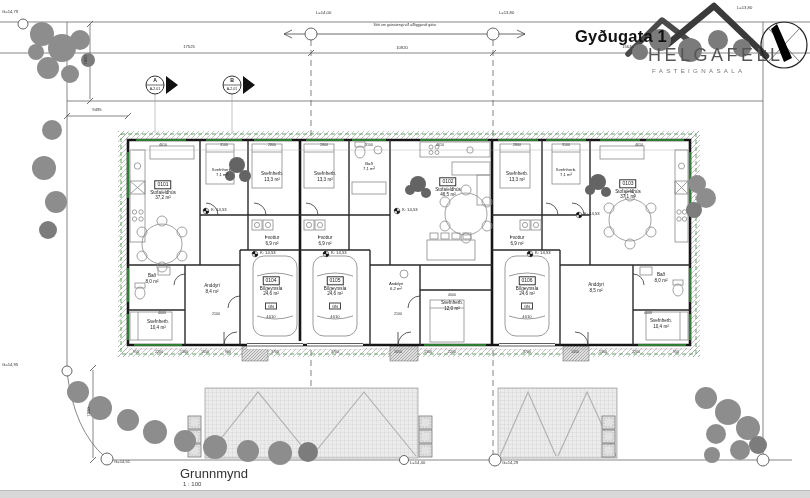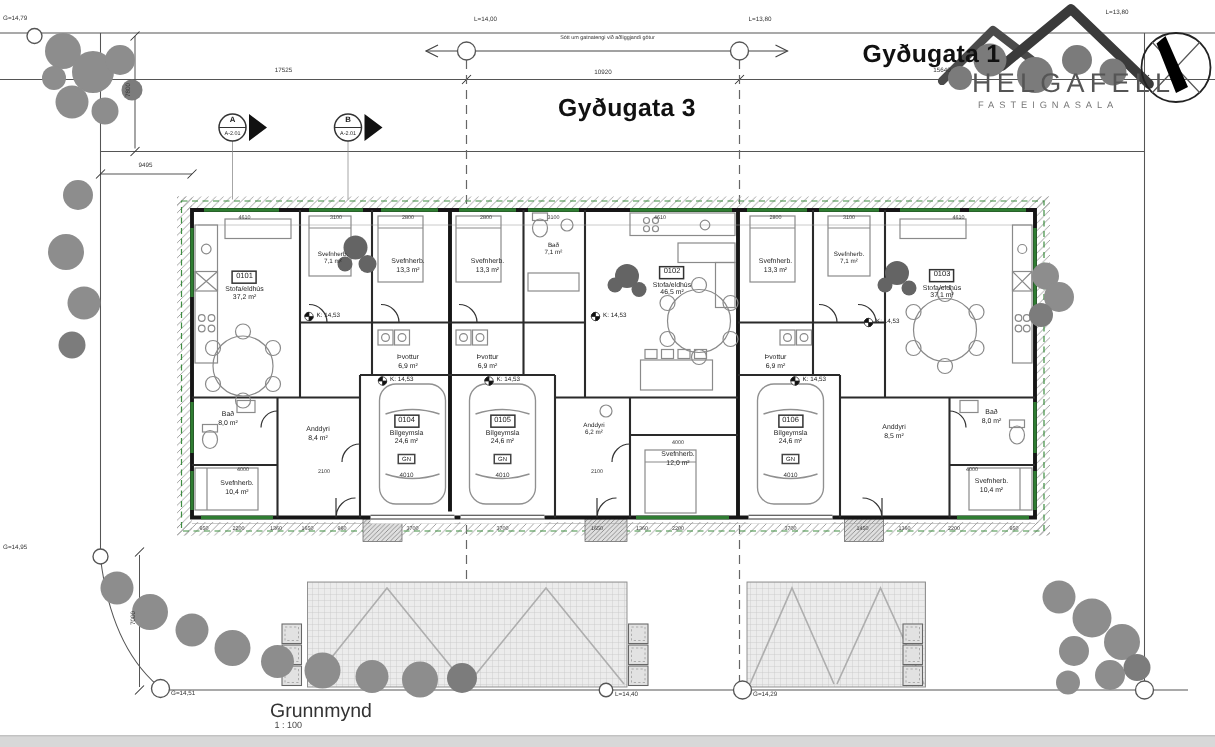--- a/index.html
+++ b/index.html
@@ -388,21 +388,20 @@
   <path d="M768,28 L800,62 M800,28 L768,62" stroke="#555" stroke-width="0.8"></path>
   <path d="M777,24 L792,58 L784,62 L771,29 Z" fill="#000"></path>
 </g>
 
 <g>
   <rect x="0" y="490.5" width="810" height="7.5" fill="#d8d8d8"></rect>
   <line x1="0" y1="490.5" x2="810" y2="490.5" stroke="#b0b0b0" stroke-width="0.8"></line>
 </g>
 </svg>
 
-<div class="t street c" style="left:418px;top:63px">Gyðugata 3</div>
 <div class="t street c" style="left:621px;top:27px">Gyðugata 1</div>
 <div class="t f4 dim c" style="left:189px;top:45px">17525</div>
 <div class="t f4 dim c" style="left:402px;top:45.5px">10920</div>
 <div class="t f4 dim c" style="left:628px;top:45px">15640</div>
 <div class="t f36 dim c" style="left:405px;top:24px">Sótt um gatnatengi við aðliggjandi götur</div>
 
 <div class="t f4 dim" style="left:2px;top:10px">G=14,79</div>
 <div class="t f4 dim" style="left:316px;top:11px">L=14,00</div>
 <div class="t f4 dim" style="left:499px;top:11px">L=13,80</div>
 <div class="t f4 dim" style="left:737px;top:6px">L=13,80</div>

